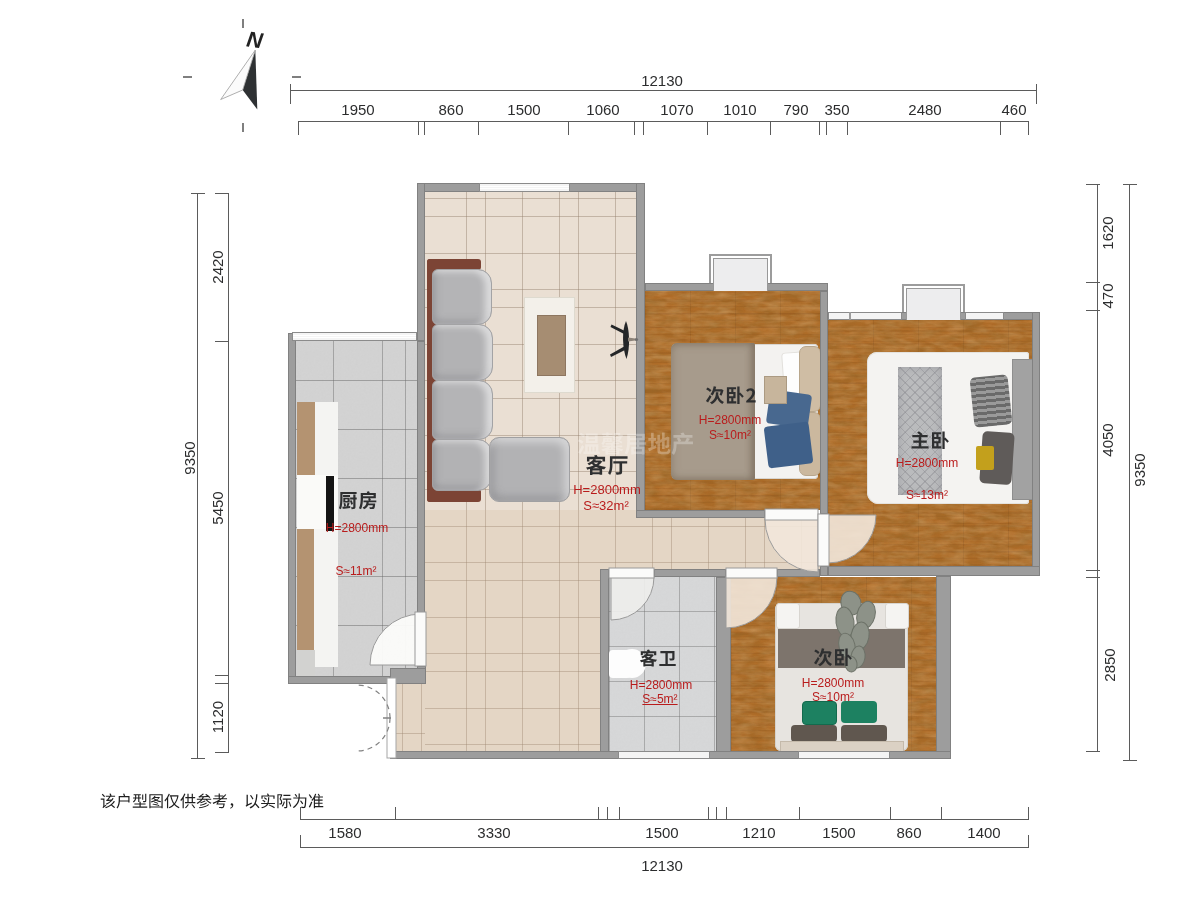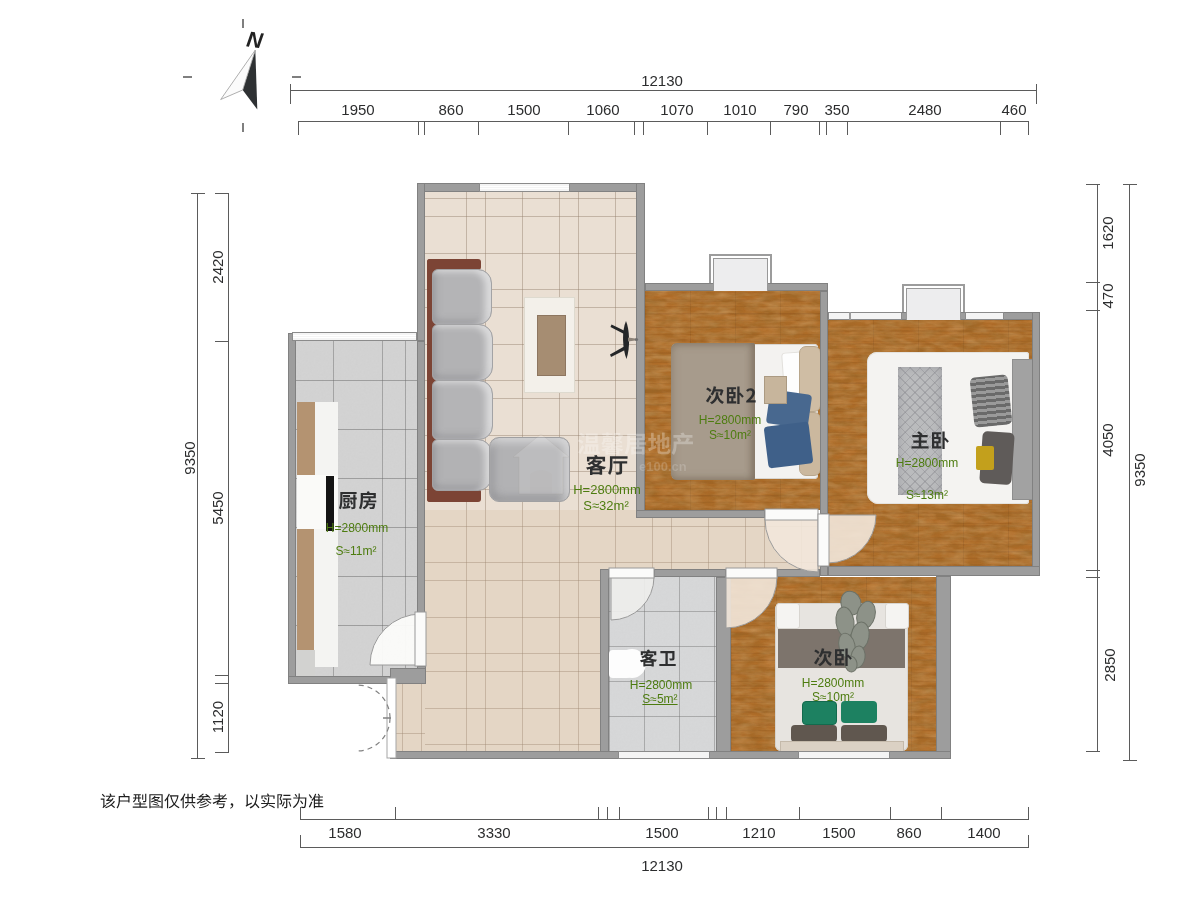--- a/index.html
+++ b/index.html
@@ -17,21 +17,21 @@
       repeating-linear-gradient(90deg, rgba(105,105,105,.45) 0 1px, transparent 1px 49px);
   }
   .floor-btile{background-color:#d8d9da;
     background-image:
       repeating-linear-gradient(0deg, rgba(105,105,105,.42) 0 1px, transparent 1px 35px),
       repeating-linear-gradient(90deg, rgba(105,105,105,.42) 0 1px, transparent 1px 35px);
   }
   .wall{background:#9d9d9d;box-shadow:0 0 0 1px #818181 inset;}
   .win{background:#f4f4f4;border:1px solid #8b8b8b;box-sizing:border-box;background-image:linear-gradient(0deg, transparent 26%, #ffffff 26%, #ffffff 40%, transparent 40%, transparent 60%, #ffffff 60%, #ffffff 74%, transparent 74%);}
   .lbl{color:#2e2f30;text-align:center;white-space:nowrap;}
-  .sub{font-size:12px;color:#4d7c0f;}
+  .sub{font-size:12px;color:#b91c1c;}
   .dimtxt{font-size:15px;fill:#2c2d2e;font-family:"Liberation Sans",sans-serif;}
   .dimline{stroke:#5b5b5b;stroke-width:1;}
 </style>
 </head>
 <body>
 
 <div class="abs" style="left:0;top:0;width:1200px;height:900px;">
 
 <div class="abs floor-beige" style="left:425px;top:192px;width:211px;height:559px;"></div>
 
@@ -493,41 +493,31 @@
     <line class="dimline" x1="1086" y1="751.5" x2="1100" y2="751.5"></line>
     <text class="dimtxt" x="1140" y="475" text-anchor="middle" transform="rotate(-90 1140 470)">9350</text>
     <text class="dimtxt" x="1108" y="238" text-anchor="middle" transform="rotate(-90 1108 233)">1620</text>
     <text class="dimtxt" x="1108" y="301" text-anchor="middle" transform="rotate(-90 1108 296)">470</text>
     <text class="dimtxt" x="1108" y="445" text-anchor="middle" transform="rotate(-90 1108 440)">4050</text>
     <text class="dimtxt" x="1110" y="670" text-anchor="middle" transform="rotate(-90 1110 665)">2850</text>
   </g>
 </svg>
 
 <div class="abs lbl sub" style="left:297px;top:521px;width:120px;">H=2800mm</div>
-<div class="abs lbl sub" style="left:296px;top:544px;width:120px;">S≈11m²</div>
+<div class="abs lbl sub" style="left:296px;top:564px;width:120px;">S≈11m²</div>
 
 <div class="abs lbl sub" style="left:547px;top:482px;width:120px;font-size:13px;">H=2800mm</div>
 <div class="abs lbl sub" style="left:546px;top:498px;width:120px;font-size:13px;">S≈32m²</div>
 
 <div class="abs lbl sub" style="left:670px;top:413px;width:120px;">H=2800mm</div>
 <div class="abs lbl sub" style="left:670px;top:428px;width:120px;">S≈10m²</div>
 
 <div class="abs lbl sub" style="left:867px;top:456px;width:120px;">H=2800mm</div>
 <div class="abs lbl sub" style="left:867px;top:488px;width:120px;text-align:center;">S≈13m²</div>
 
 <div class="abs lbl sub" style="left:601px;top:678px;width:120px;">H=2800mm</div>
 <div class="abs lbl sub" style="left:600px;top:692px;width:120px;text-decoration:underline;">S≈5m²</div>
 
 <div class="abs lbl sub" style="left:773px;top:676px;width:120px;">H=2800mm</div>
 <div class="abs lbl sub" style="left:773px;top:690px;width:120px;">S≈10m²</div>
 
-<div class="abs" style="left:505px;top:422px;width:240px;height:90px;opacity:0.26;">
-  <svg width="240" height="90" viewBox="0 0 240 90">
-    <g fill="rgba(255,255,255,0.55)" stroke="rgba(150,140,128,0.4)" stroke-width="1">
-      <path d="M8,35 L36,12 L64,35 L58,35 L58,72 L14,72 L14,35 Z"></path>
-      <path d="M25,72 L25,52 Q36,44 47,52 L47,72 Z" fill="rgba(190,180,168,0.22)" stroke="none"></path>
-    </g>
-
-    <text x="134" y="49" font-size="13" font-weight="bold" fill="rgba(255,255,255,0.75)" stroke="rgba(150,140,128,0.35)" stroke-width="0.5" font-family="Liberation Sans,sans-serif">e100.cn</text>
-  </svg>
+
 </div>
 
-</div>
-
 </body></html>

